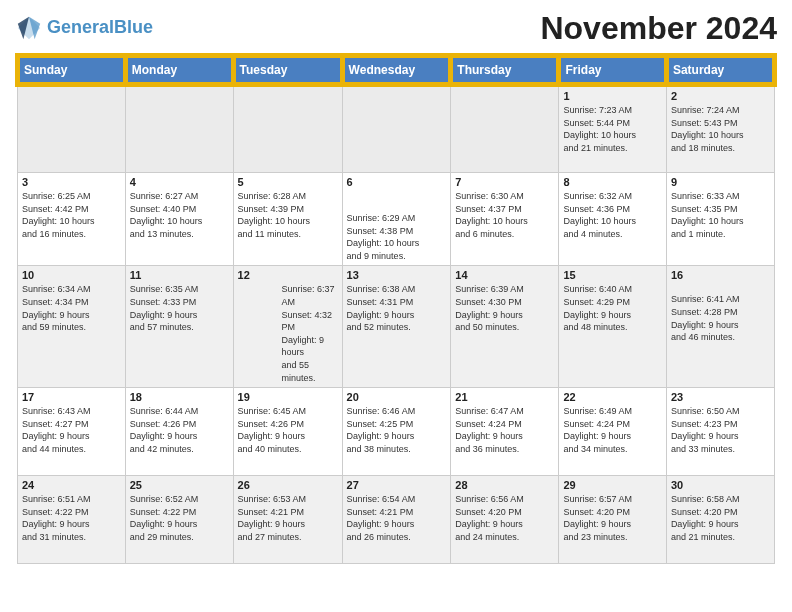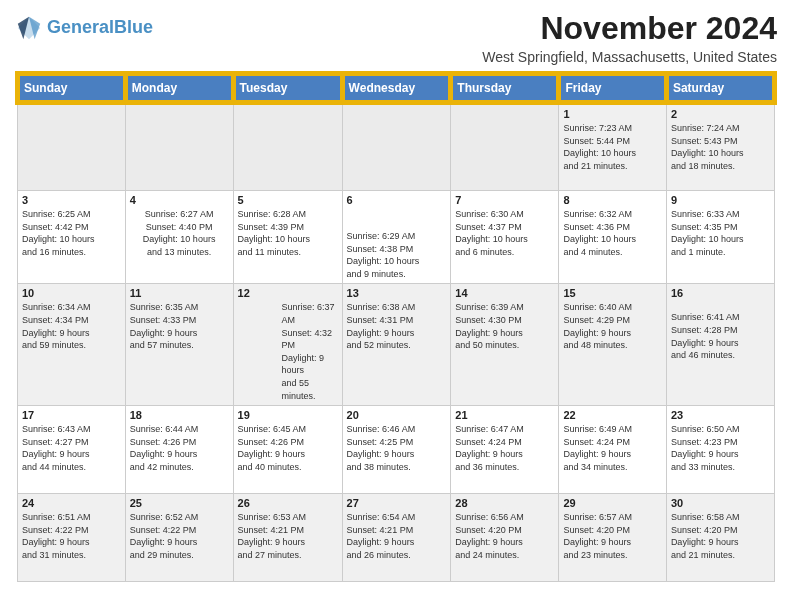--- a/index.html
+++ b/index.html
@@ -103,21 +103,20 @@
       <polygon points="20,4 36,20 20,36 4,20" fill="#4a90c4" opacity="0.3"></polygon>
       <polygon points="20,4 36,14 28,36" fill="#4a90c4" opacity="0.7"></polygon>
       <polygon points="20,4 4,14 12,36" fill="#1a3a5c" opacity="0.8"></polygon>
     </svg>
     <div class="logo-text">
       <div><span>General</span><span style="color:#4a90c4">Blue</span></div>
     </div>
   </div>
   <div class="title-block">
     <div class="month-title">November 2024</div>
-    <div class="location">West Springfield, Massachusetts, United States</div>
   </div>
 </div>
 
 <table class="calendar">
   <thead>
     <tr>
     <th>Sunday</th>
         <th>Monday</th>
         <th>Tuesday</th>
         <th>Wednesday</th>
@@ -151,21 +150,21 @@
       <tr>
         <td>
           <span class="day-num">3</span>
           <div class="day-info" style="white-space: pre-line;">Sunrise: 6:25 AM
 Sunset: 4:42 PM
 Daylight: 10 hours
 and 16 minutes.</div>
         </td>
         <td>
           <span class="day-num">4</span>
-          <div class="day-info" style="white-space: pre-line; text-align: center;">Sunrise: 6:27 AM
+          <div class="day-info" style="white-space: pre-line;">Sunrise: 6:27 AM
 Sunset: 4:40 PM
 Daylight: 10 hours
 and 13 minutes.</div>
         </td>
         <td>
           <span class="day-num">5</span>
           <div class="day-info" style="white-space: pre-line;">Sunrise: 6:28 AM
 Sunset: 4:39 PM
 Daylight: 10 hours
 and 11 minutes.</div>

